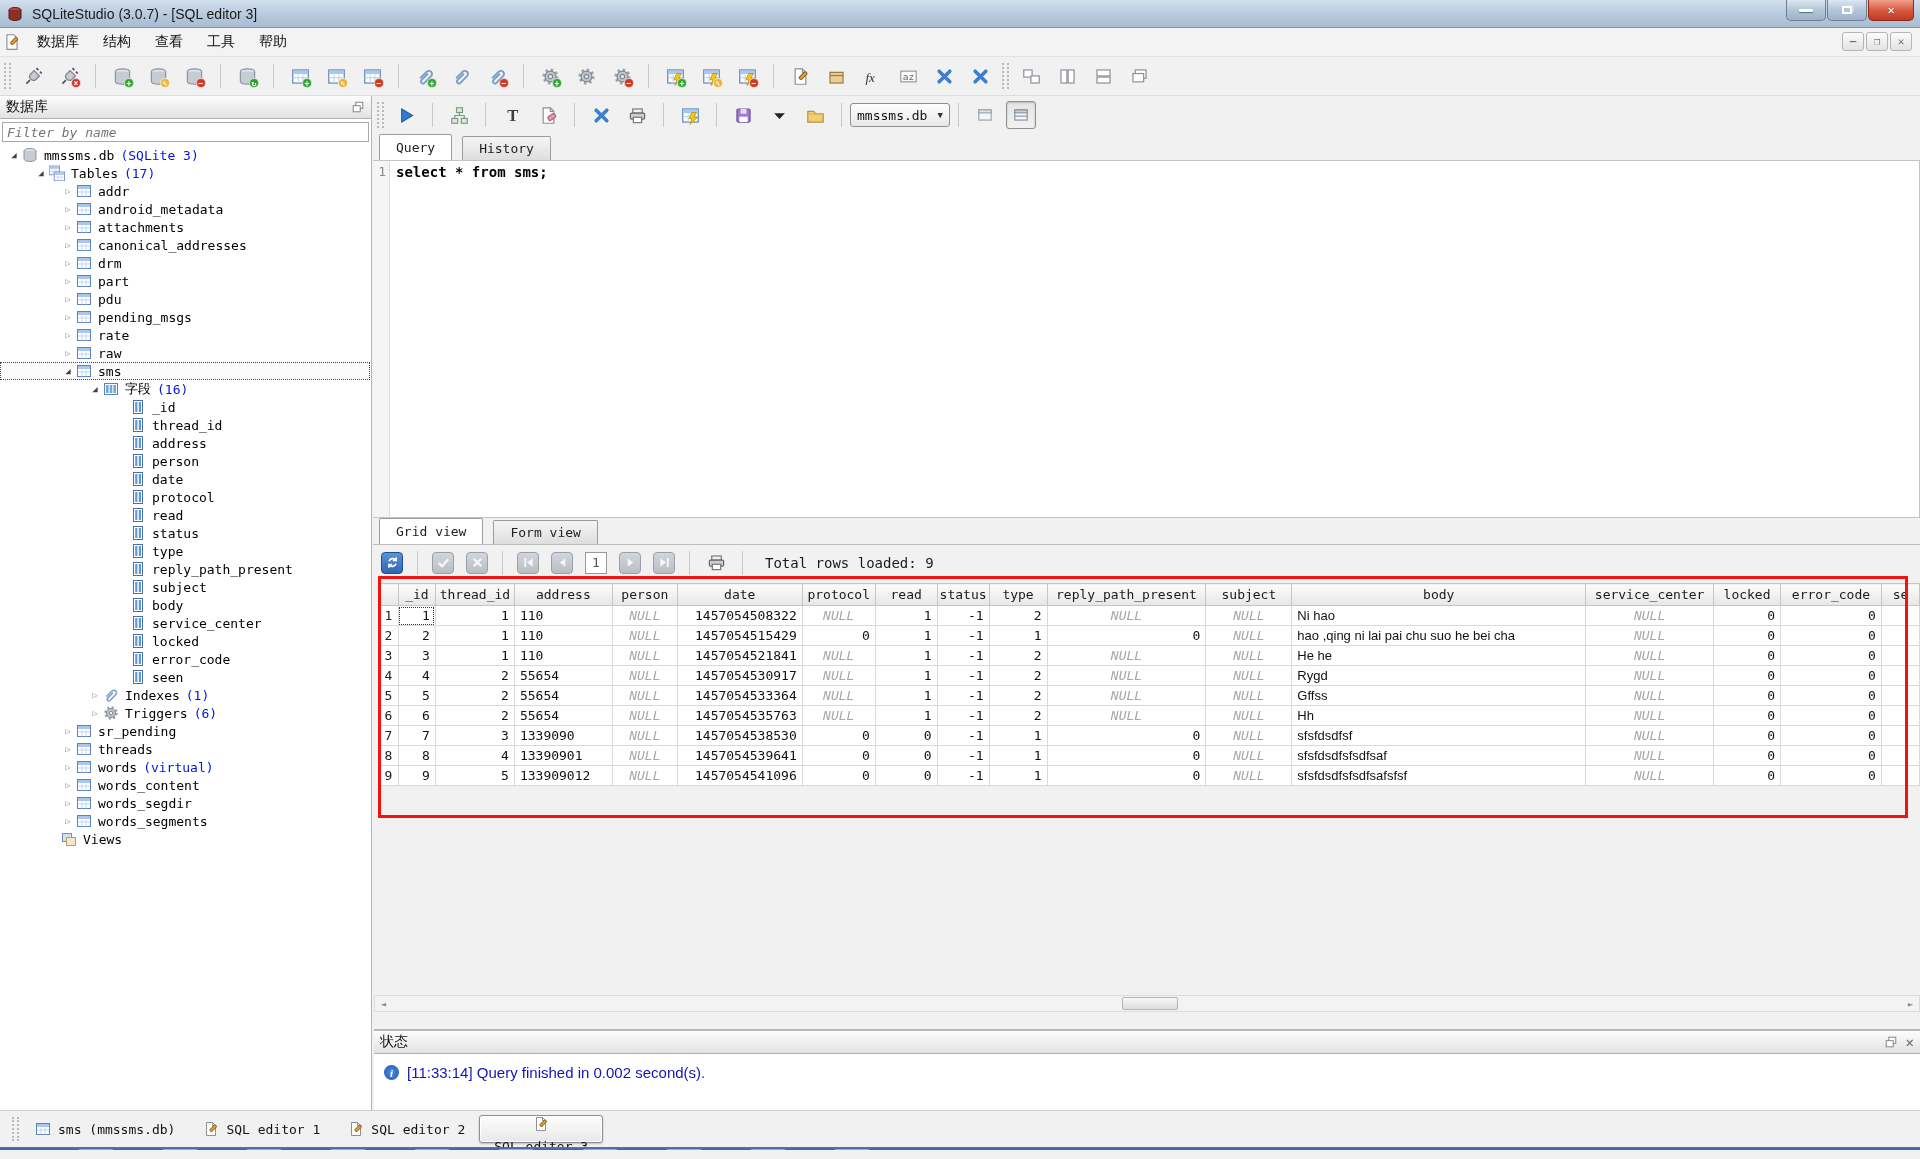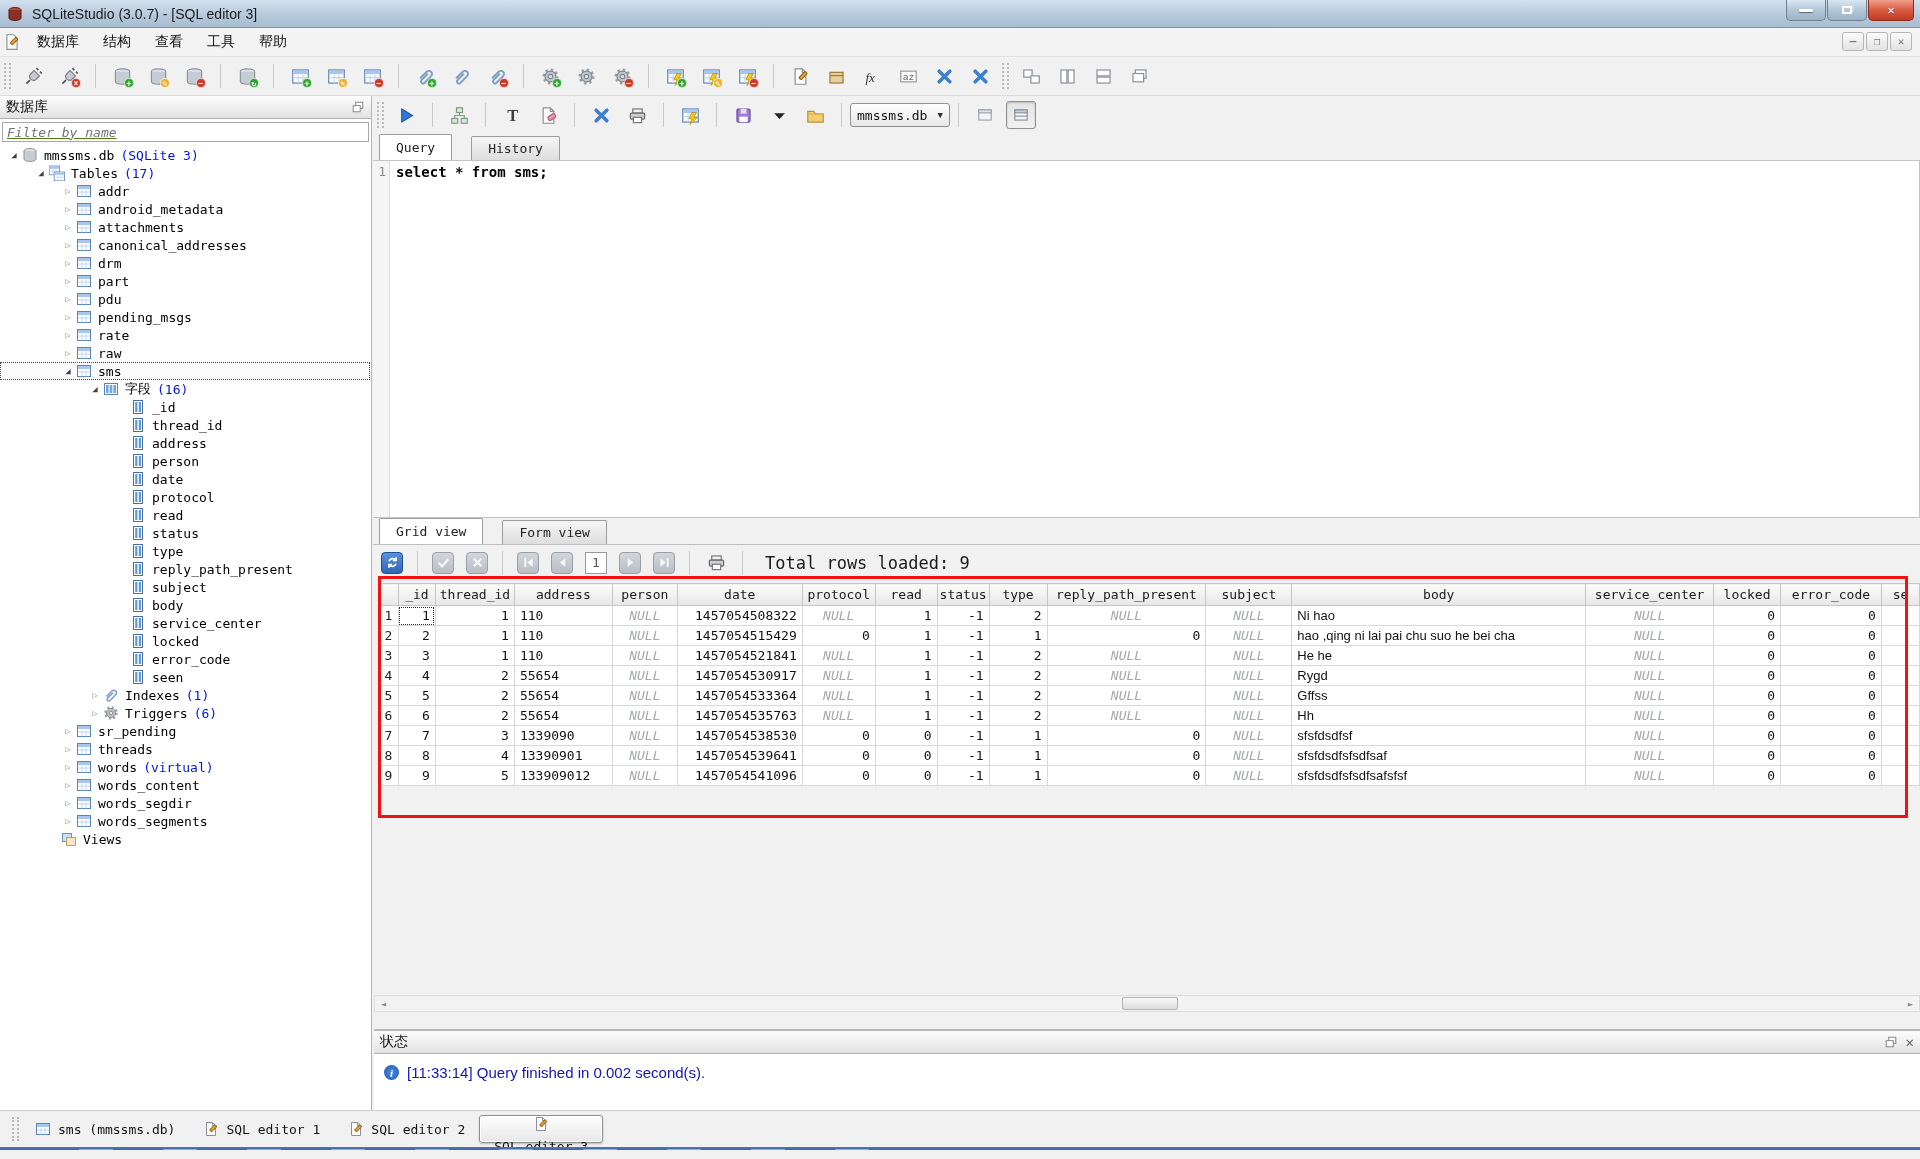--- a/index.html
+++ b/index.html
@@ -44,21 +44,21 @@
 
   
   #sidebar { position:absolute; left:0; top:96px; width:372px; height:1014px; background:#fff;
     border-right:1px solid #b5b5b5; }
   .dockheader { height:23px; background:linear-gradient(#fdfdfd,#e2e2e2); border-bottom:1px solid #b0b0b0;
     display:flex; align-items:center; padding:0 6px; font-size:14px; }
   .dockheader .sp { flex:1; }
   .dockheader svg { width:14px; height:14px; }
   #filterbox { margin:3px 2px; height:20px; border:1px solid #a9a9a9; background:#fff;
     display:flex; align-items:center; }
-  #filterbox input { border:none; outline:none; width:100%; font:italic 13px "DejaVu Sans Mono",monospace; color:#4d7c0f; padding:0 4px; background:transparent;text-decoration:underline; }
+  #filterbox input { border:none; outline:none; width:100%; font:italic 13px "DejaVu Sans Mono",monospace; color:#4d7c0f; padding:0 4px; background:transparent; }
   #tree { position:absolute; left:0; top:50px; right:1px; bottom:0; overflow:hidden; background:#fff; }
   .trow { height:18px; display:flex; align-items:center; white-space:nowrap; }
   .trow .arrow { width:16px; text-align:center; font-size:9px; color:#9a9a9a; flex:none; }
   .trow .arrow.exp { color:#404040; font-size:9px; }
   .trow .nicon { width:17px; height:16px; margin-right:5px; flex:none; }
   .trow .nicon svg { width:16px; height:16px; }
   .trow .lbl { color:#000; }
   .trow .sfx { color:#0016dd; margin-left:6px; }
   .trow.sel { outline:1px dotted #444; outline-offset:-1px; background:#fbfbfb; }
 
@@ -68,39 +68,39 @@
   .combo { height:24px; border:1px solid #8f8f8f; border-radius:3px; background:linear-gradient(#fefefe,#e8e8e8);
     display:flex; align-items:center; padding:0 6px; gap:10px; font-size:13px; }
   .combo .car { font-size:9px; color:#333; }
   .togglebtn { width:30px; height:28px; border:1px solid transparent; border-radius:3px; display:flex; align-items:center; justify-content:center; margin:0 3px;}
   .togglebtn.pressed { border-color:#8f8f8f; background:linear-gradient(#e4e4e4,#f2f2f2); box-shadow:inset 0 1px 2px #bbb; }
   .togglebtn svg { width:18px; height:18px; }
 
   .tabsrow { position:absolute; left:6px; display:flex; align-items:flex-end; height:26px; }
   .tab { height:24px; padding:0 16px; display:flex; align-items:center; font-size:13px;
     border:1px solid #9c9c9c; border-bottom:none; background:linear-gradient(#f5f5f5,#dedede);
-    margin-right:19px; border-radius:2px 2px 0 0; color:#222; }
+    margin-right:10px; border-radius:2px 2px 0 0; color:#222; }
   .tab.active { background:#fff; height:26px; position:relative; z-index:2; }
   #qtabs { top:38px; }
   #editor { position:absolute; left:0; top:64px; width:100%; height:358px; background:#fff;
     border:1px solid #c4c4c4; border-left:none; display:flex; }
   #gutter { width:17px; background:#f5f5f5; border-right:1px solid #dcdcdc; text-align:right;
     padding:3px 3px 0 0; color:#8a8a8a; font-size:13px; }
   #code { padding:3px 0 0 6px; font-weight:bold; font-size:14px; color:#000; }
 
   #rtabs { top:422px; }
   #rtoolbar { position:absolute; left:0; top:448px; width:100%; height:36px; border-top:1px solid #bdbdbd;
     background:#f1f1f1; display:flex; align-items:center; }
   .gbtn { width:22px; height:22px; border-radius:4px; margin:0 6px; display:flex; align-items:center; justify-content:center; }
   .gbtn svg { width:15px; height:15px; }
   .gbtn.blue { background:linear-gradient(#5b93d8,#2f66b4); border:1px solid #1f4e92; }
   .gbtn.gray { background:linear-gradient(#d2d6db,#b9bec5); border:1px solid #9aa0a7; }
   #pagebox { width:22px; height:22px; border:1px solid #9a9a9a; background:#fff; margin:0 6px;
     display:flex; align-items:center; justify-content:center; color:#555; }
-  #totalrows { margin-left:14px; font-size:17px; color:#1a1a1a; }
+  #totalrows { margin-left:14px; font-size:14px; color:#1a1a1a; }
 
   
   #gridwrap { position:absolute; left:5px; top:487px; width:1542px; height:330px; overflow:hidden; }
   table.grid { border-collapse:collapse; table-layout:fixed; background:#fff; }
   table.grid th { height:22px; font-weight:normal; font-size:13px; color:#1a1a1a;
     background:linear-gradient(#fcfcfc,#e7e7e7); border:1px solid #c6c6c6; overflow:hidden; white-space:nowrap; }
   table.grid td { height:20px; border:1px solid #d9d9d9; font-size:13px; padding:0 5px;
     overflow:hidden; white-space:nowrap; background:#fff; }
   td.rownum { background:#f0f0f0; border-color:#c6c6c6; text-align:center; color:#222; padding:0; }
   td.al-right { text-align:right; }

